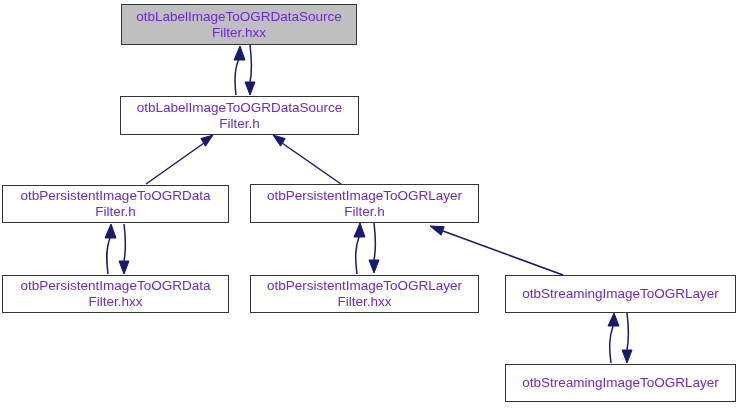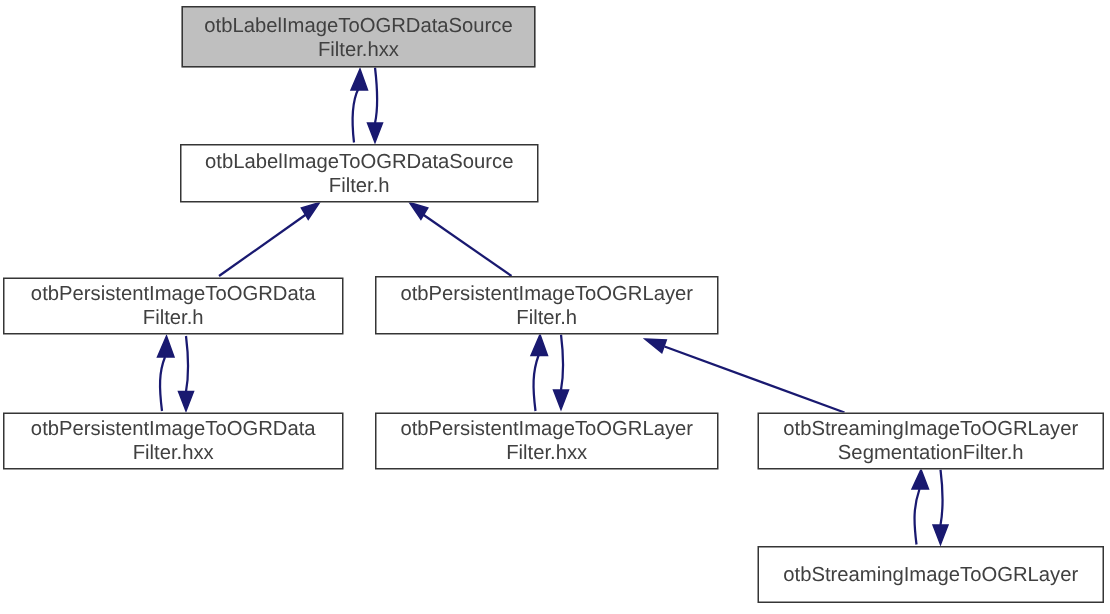--- a/index.html
+++ b/index.html
@@ -36,21 +36,21 @@
     box-sizing: border-box;
     border: 1px solid #353535;
     background: #ffffff;
     display: flex;
     flex-direction: column;
     align-items: center;
     justify-content: center;
     text-align: center;
     font-size: 13.5px;
     line-height: 16px;
-    color: #404040;
+    color: #6d28d9;
     cursor: pointer;
   }
   .node--current {
     background: #bfbfbf;
     cursor: default;
   }
   .node span {
     display: block;
     white-space: nowrap;
   }
@@ -143,20 +143,19 @@
     <span>Filter.hxx</span>
   </div>
 
   <div class="node" style="left:250px; top:275px; width:229px; height:38px;">
     <span>otbPersistentImageToOGRLayer</span>
     <span>Filter.hxx</span>
   </div>
 
   <div class="node" style="left:505px; top:275px; width:231px; height:38px;">
     <span>otbStreamingImageToOGRLayer</span>
-    <span>SegmentationFilter.h</span>
   </div>
 
   <div class="node" style="left:505px; top:364px; width:231px; height:38px;">
     <span>otbStreamingImageToOGRLayer</span>
   </div>
 
 </div>
 
 </body></html>

